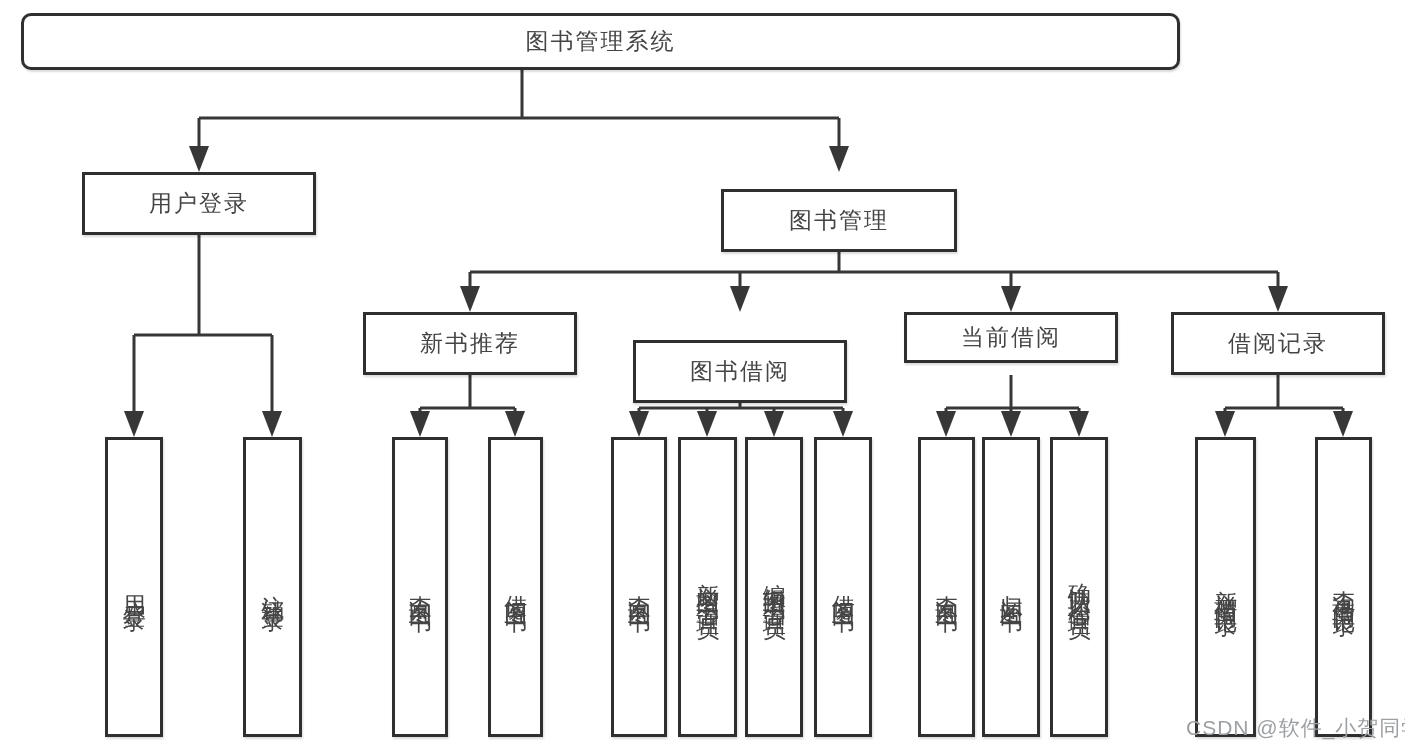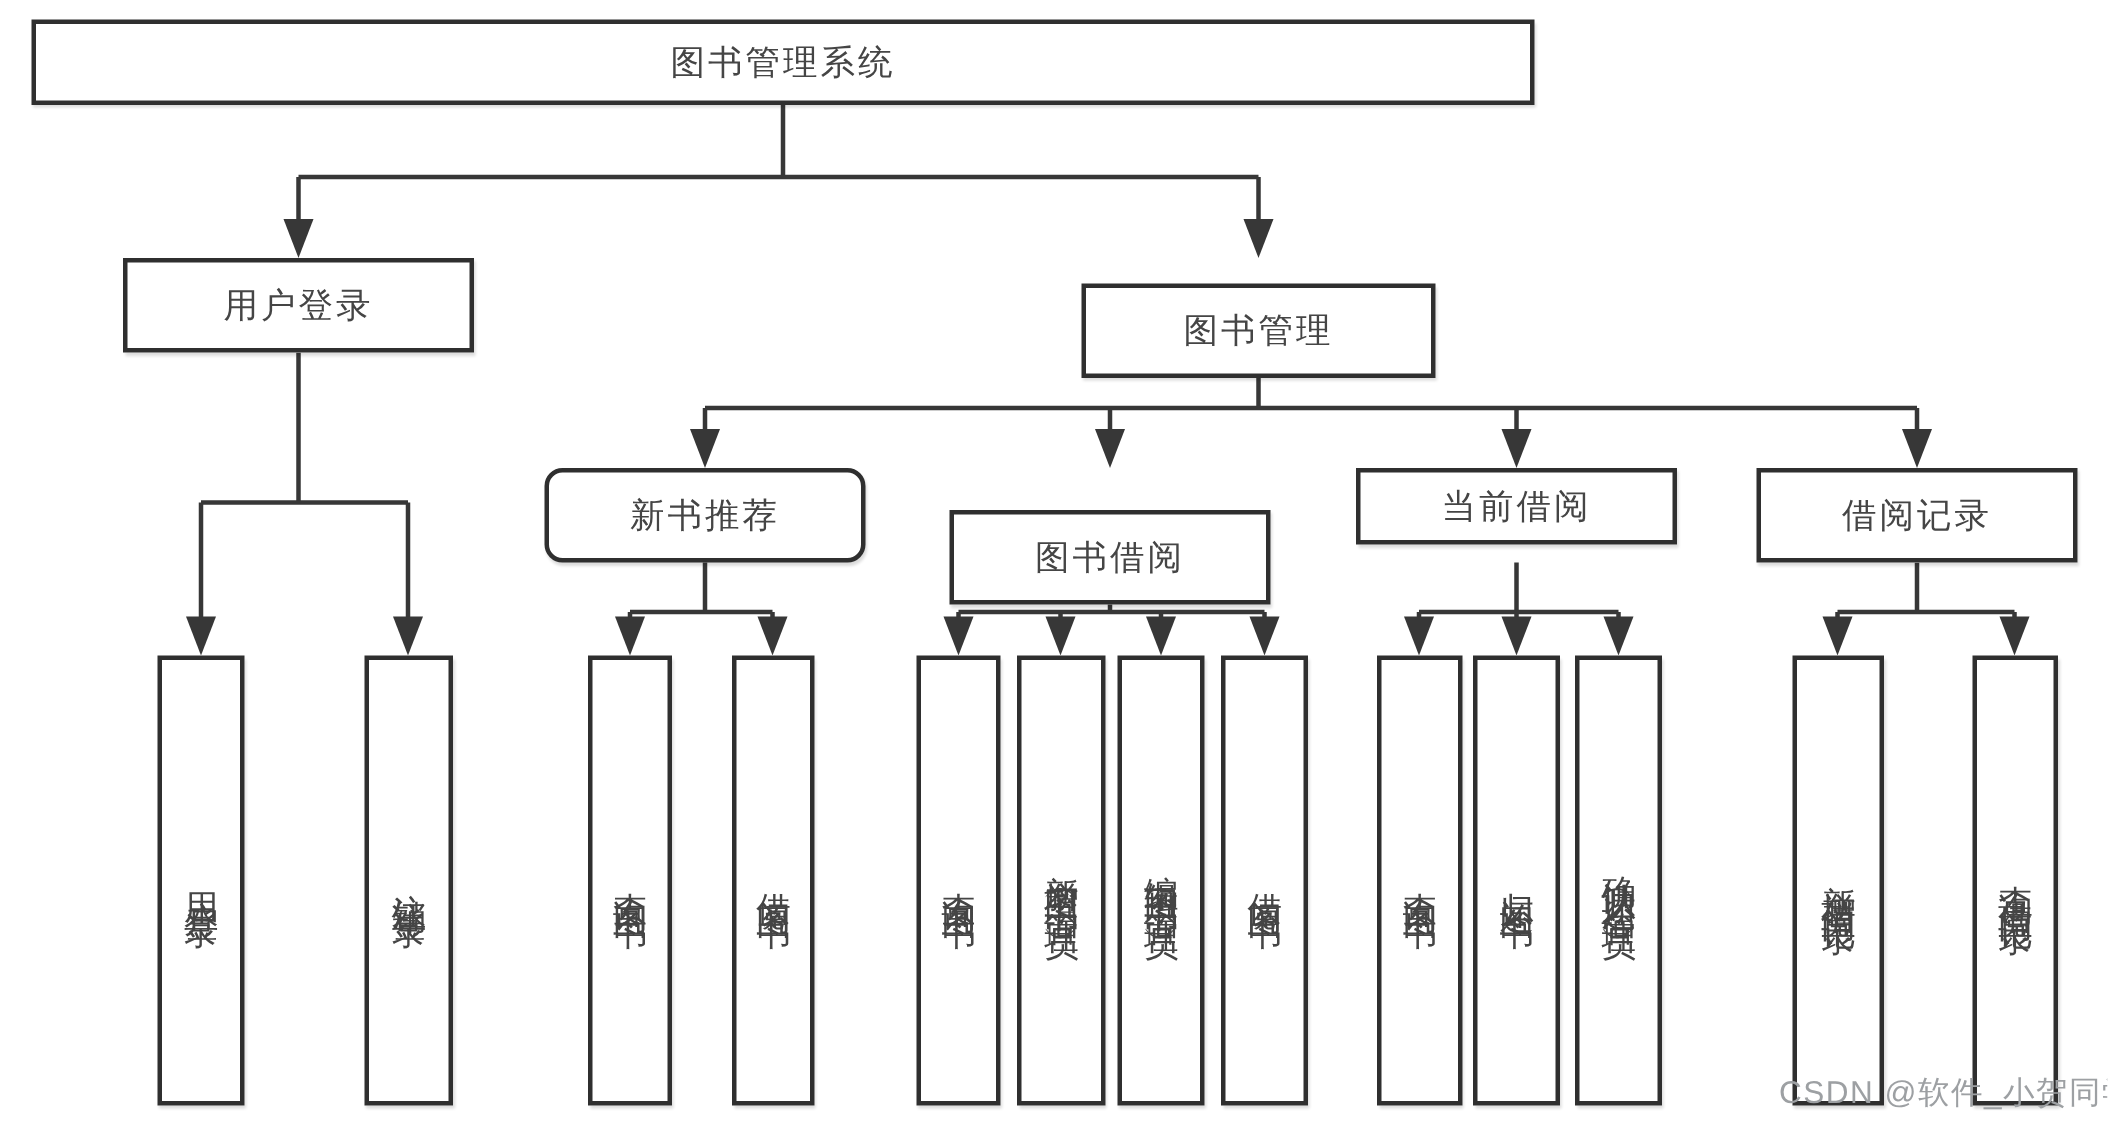--- a/index.html
+++ b/index.html
@@ -14,26 +14,26 @@
     position:absolute;background:#ffffff;border:3px solid #2f2f2f;box-sizing:border-box;
     display:flex;align-items:center;justify-content:center;
     box-shadow:1px 2px 2px rgba(0,0,0,0.14);
   }
   .h-label{font-size:23px;letter-spacing:2px;white-space:nowrap;color:#454545;}
   .v-label{
     writing-mode:vertical-rl;text-orientation:mixed;
     font-size:23px;letter-spacing:5px;line-height:1.1;color:#454545;white-space:nowrap;
   }
   
-  #n-root{left:21px;top:13px;width:1002px;height:57px;}
+  #n-root{left:21px;top:13px;width:1159px;height:57px;border-radius:10px;}
   
   #n-l2-user{left:82px;top:172px;width:234px;height:63px;}
   #n-l2-mgmt{left:721px;top:172px;width:236px;height:63px;margin-top:17px;}
   
-  #n-l3-0{left:363px;top:312px;width:214px;height:63px;border-radius:12px;}
+  #n-l3-0{left:363px;top:312px;width:214px;height:63px;}
   #n-l3-1{left:633px;top:312px;width:214px;height:63px;margin-top:28px;}
   #n-l3-2{left:904px;top:312px;width:214px;height:51px;}
   #n-l3-3{left:1171px;top:312px;width:214px;height:63px;}
   
   .leaf{top:437px;height:300px;}
   #lf-0{left:105px;width:58px;}
   #lf-1{left:243px;width:59px;}
   #lf-2{left:392px;width:56px;}
   #lf-3{left:488px;width:55px;}
   #lf-4{left:611px;width:56px;}

